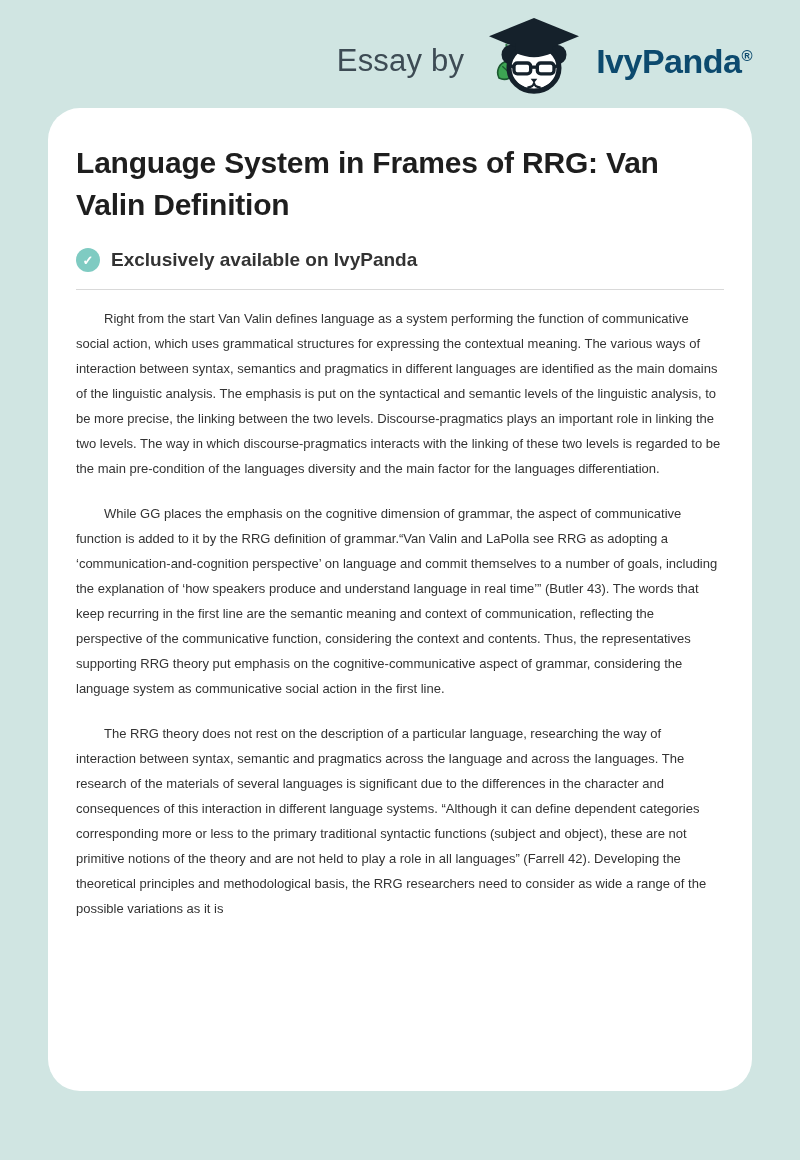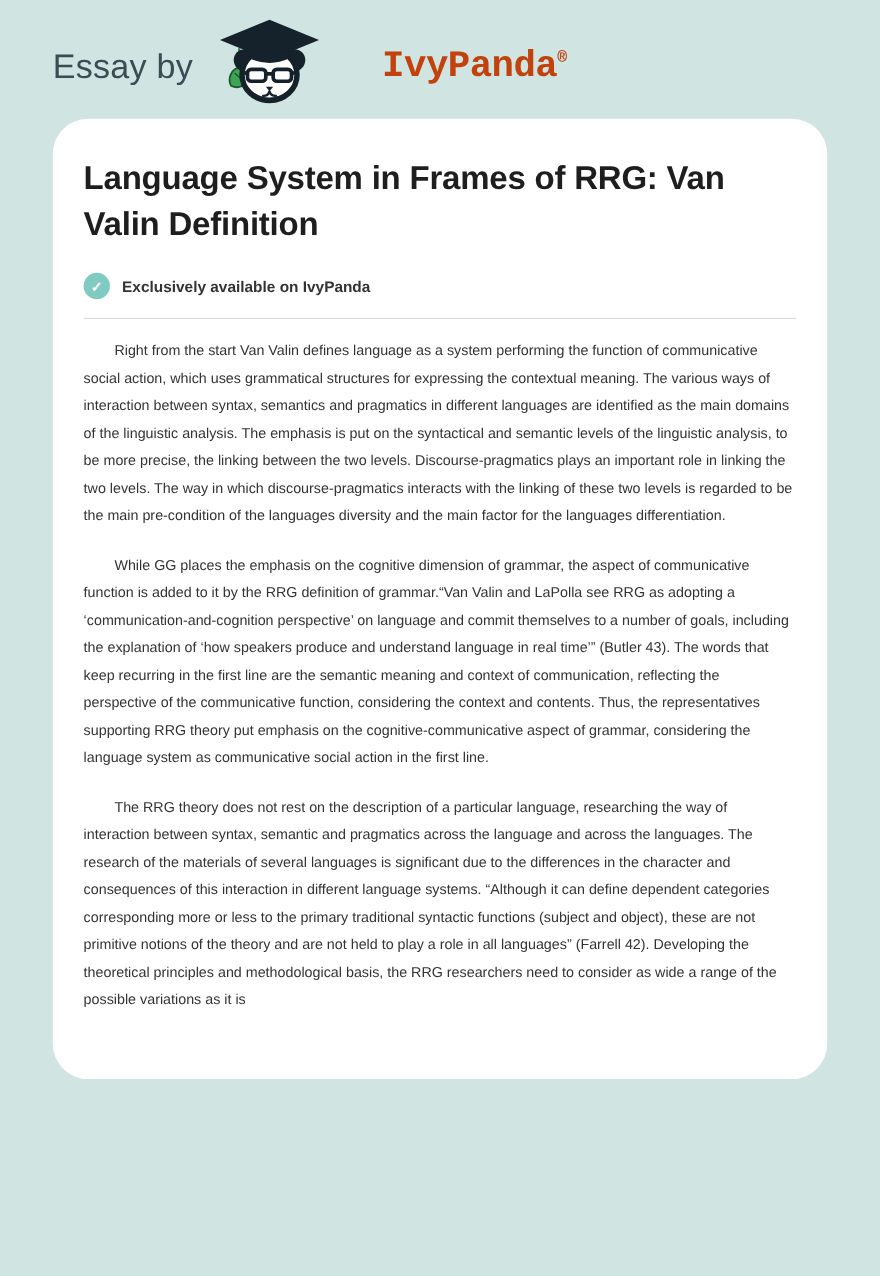--- a/index.html
+++ b/index.html
@@ -11,50 +11,50 @@
     overflow: hidden;
   }
 
   
   .header {
     display: flex;
     align-items: center;
     padding: 30px 48px 0 48px;
     height: 92px;
     box-sizing: border-box;
+    justify-content: flex-end;
   }
   .essay-by {
     font-size: 31px;
     color: #3d4b54;
     letter-spacing: 0.2px;
   }
   .logo-link {
     display: flex;
     align-items: center;
     text-decoration: none;
     cursor: pointer;
   }
   .logo-svg { margin: -6px 12px 0 20px; display: block; }
   .brand {
-    font-family: Liberation Mono, monospace;
+    font-family: Liberation Sans, sans-serif;
     font-weight: 700;
     font-size: 34px;
-    color: #c2410c;
+    color: #0c4a6e;
     letter-spacing: -0.5px;
-    margin-left: 40px;
   }
   .brand sup { font-size: 15px; font-weight: 700; }
 
   
   .card {
     margin: 16px 48px 0 48px;
     background: #ffffff;
     border-radius: 32px;
     padding: 34px 28px 0 28px;
-    height: 873px;
+    height: 983px;
     box-sizing: border-box;
     overflow: hidden;
   }
   .page-title {
     margin: 0 0 22px 0;
     font-size: 30px;
     line-height: 42px;
     font-weight: 700;
     color: #1e1e1e;
     letter-spacing: -0.2px;
@@ -73,21 +73,21 @@
     background: #7fcbc2;
     color: #ffffff;
     display: flex;
     align-items: center;
     justify-content: center;
     font-size: 13px;
     font-weight: 700;
     flex: 0 0 auto;
   }
   .badge-label {
-    font-size: 14px;
+    font-size: 19px;
     font-weight: 700;
     color: #333333;
   }
   .divider {
     border: none;
     border-top: 1px solid #d9d9d9;
     margin: 0;
   }
   .essay-body p {
     font-size: 13px;

